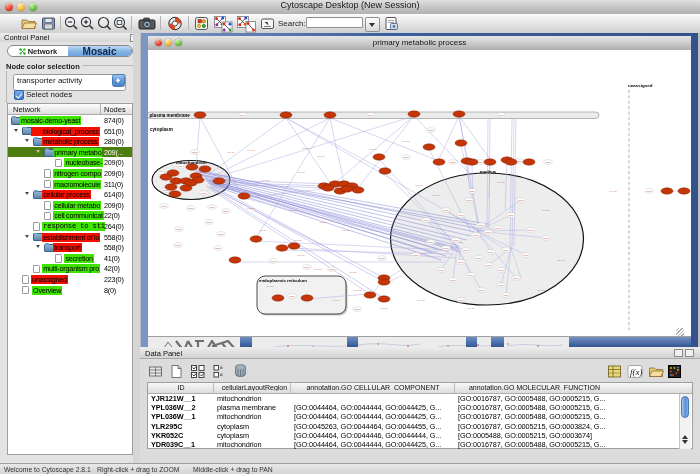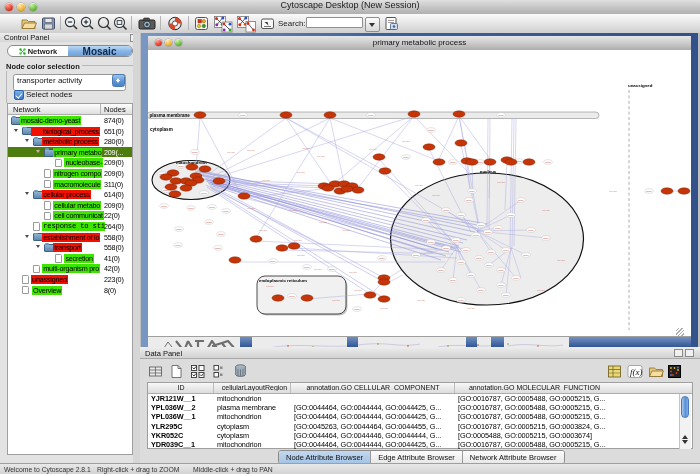--- a/index.html
+++ b/index.html
@@ -866,24 +866,19 @@
           </div>
         </div>
       <div id="dp-scroll">
         <div id="dp-thumb"></div>
         <div class="dp-arrow" id="dp-up"></div>
         <div class="dp-arrow" id="dp-down"></div>
       </div>
     </div>
   </div>
 
-  <div id="bottom-tabs" class="abs">
-      <div class="btab sel">Node Attribute Browser</div>
-      <div class="btab">Edge Attribute Browser</div>
-      <div class="btab">Network Attribute Browser</div>
-    </div>
 
   <div id="status-bar" class="abs">
     <span id="status-welcome">Welcome to Cytoscape 2.8.1</span>
     <span id="status-zoom">Right-click + drag to ZOOM</span>
     <span id="status-pan">Middle-click + drag to PAN</span>
   </div>
 </div>
 
 </body></html>

